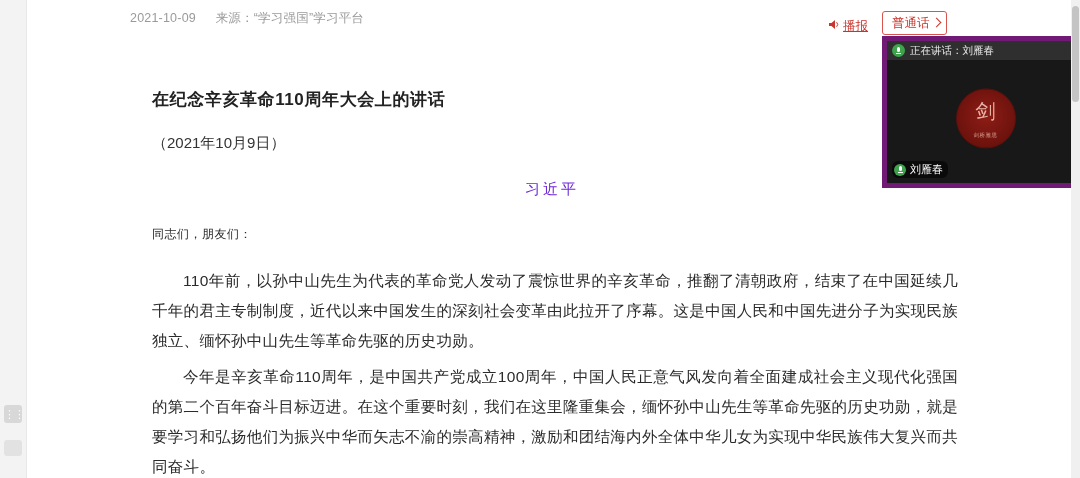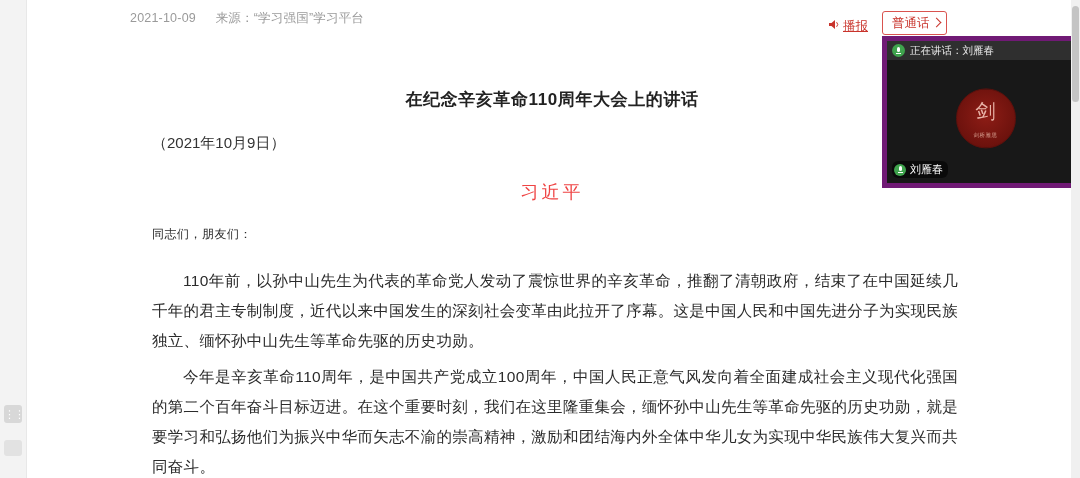--- a/index.html
+++ b/index.html
@@ -77,21 +77,21 @@
     color: #2b2b2b;
     font-weight: bold;
     letter-spacing: 0.5px;
   }
 
   .doc-title {
     position: absolute;
     left: 126px;
     top: 88px;
     width: 800px;
-    text-align: center;
+    text-align: left;
     font-size: 17px;
     font-weight: bold;
     color: #222222;
     letter-spacing: 0.6px;
   }
 
   .doc-date {
     position: absolute;
     left: 126px;
     top: 134px;
@@ -100,22 +100,22 @@
     font-size: 15px;
     color: #333333;
   }
 
   .doc-author {
     position: absolute;
     left: 126px;
     top: 180px;
     width: 800px;
     text-align: center;
-    font-size: 18px;
-    color: #ef4444;
+    font-size: 15px;
+    color: #6d28d9;
     letter-spacing: 3px;
   }
 
   .salutation {
     position: absolute;
     left: 126px;
     top: 226px;
     font-size: 12px;
     color: #2b2b2b;
     letter-spacing: 0.5px;

